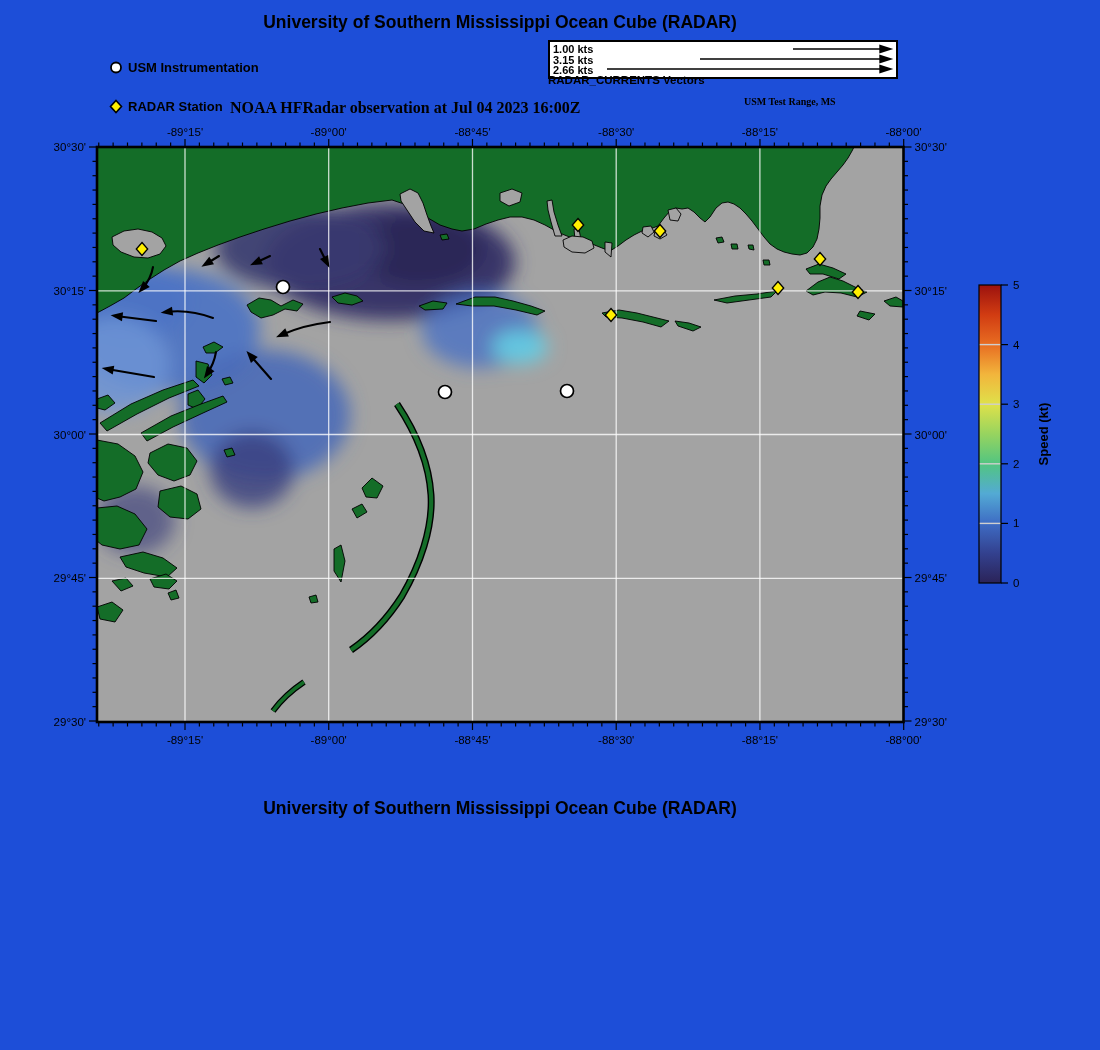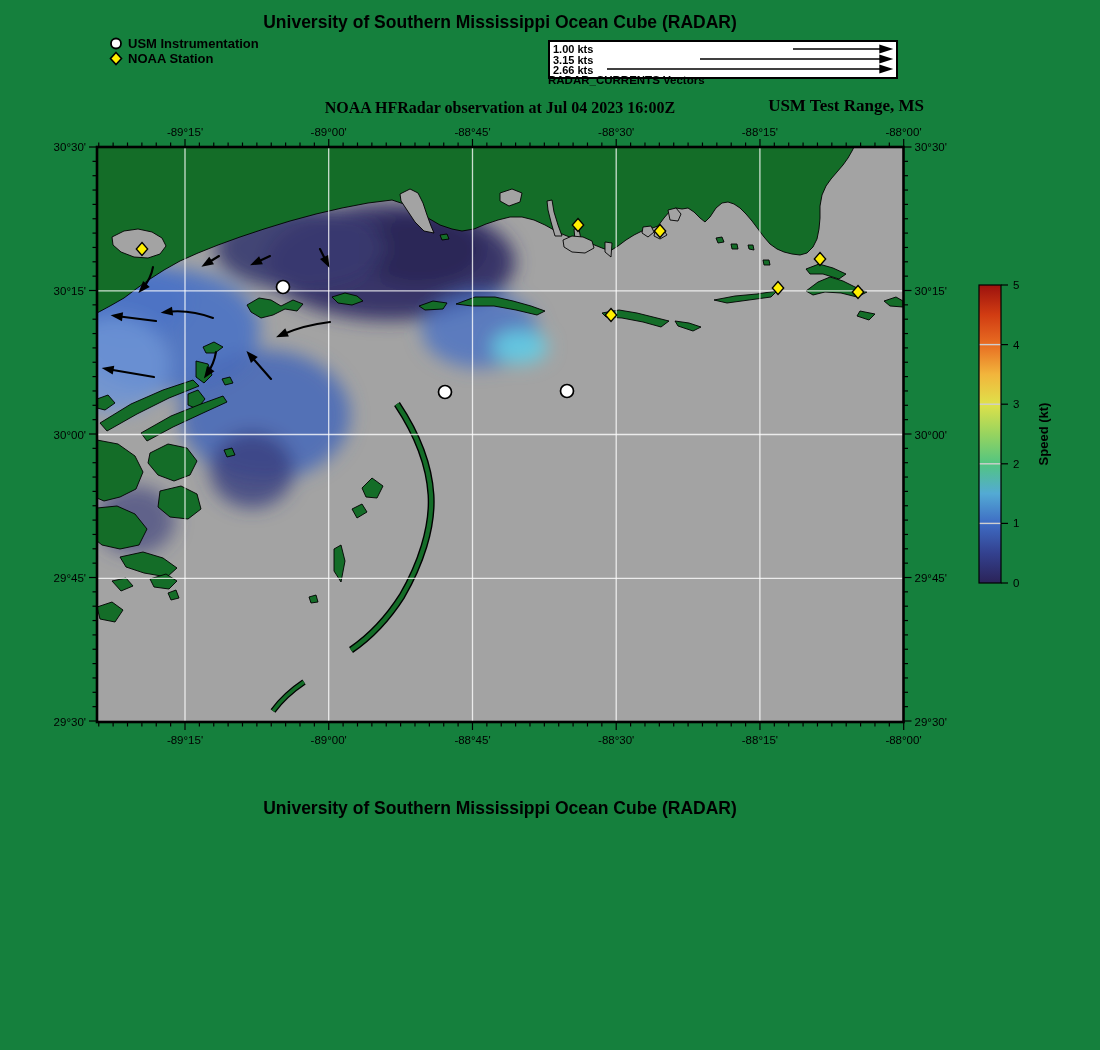--- a/index.html
+++ b/index.html
@@ -1,50 +1,50 @@
 <!DOCTYPE html>
 <html><head>
 <meta charset="utf-8">
 <style>
   html,body{margin:0;padding:0;background:#ffffff;}
-  .page{position:relative;width:1100px;height:1050px;background:#15803d;overflow:hidden;
+  .page{position:relative;width:1100px;height:1050px;background:#1d4ed8;overflow:hidden;
         font-family:"Liberation Sans",sans-serif;color:#000;}
   .abs{position:absolute;}
   .main-title{top:12px;left:0;width:1000px;text-align:center;font-size:17.5px;font-weight:bold;}
   .footer-title{top:798px;left:0;width:1000px;text-align:center;font-size:17.5px;font-weight:bold;}
-  .legend-row{display:flex;align-items:center;gap:4px;font-size:13px;font-weight:bold;line-height:15px;}
+  .legend-row{display:flex;align-items:center;gap:4px;font-size:13px;font-weight:bold;line-height:15px;margin-top:24px;}
   .legend-block{top:36px;left:108px;}
   .vector-box{top:40px;left:548px;width:350px;height:39px;border:2px solid #000;background:#fff;box-sizing:border-box;}
   .vector-label{position:absolute;left:3px;font-size:11px;font-weight:bold;line-height:11px;text-align:center;}
   .vector-caption{top:74px;left:548px;font-size:11.5px;font-weight:bold;}
-  .noaa-subtitle{top:99px;left:230px;width:540px;text-align:center;
+  .noaa-subtitle{top:99px;left:230px;width:540px;text-align:left;
                  font-family:"Liberation Serif",serif;font-size:16px;font-weight:bold;}
-  .range-label{top:96px;left:744px;width:180px;text-align:right;
-               font-family:"Liberation Serif",serif;font-size:17px;font-weight:bold;}
+  .range-label{top:96px;left:744px;width:180px;text-align:left;
+               font-family:"Liberation Serif",serif;font-size:10px;font-weight:bold;}
   svg text{font-family:"Liberation Sans",sans-serif;}
 </style>
 </head>
 <body>
 
 <div class="page">
 
   <div class="abs main-title">University of Southern Mississippi Ocean Cube (RADAR)</div>
 
   <div class="abs legend-block">
     <div class="legend-row">
       <svg width="16" height="15">
         <circle cx="8" cy="7.5" r="5" fill="#ffffff" stroke="#000" stroke-width="1.8"></circle>
       </svg>
       <span>USM Instrumentation</span>
     </div>
     <div class="legend-row">
       <svg width="16" height="15">
         <path d="M8,1.5 L13.5,7.5 L8,13.5 L2.5,7.5 Z" fill="#ffef00" stroke="#000" stroke-width="1.6"></path>
       </svg>
-      <span>NOAA Station</span>
+      <span>RADAR Station</span>
     </div>
   </div>
 
   <div class="abs vector-box">
     <span class="vector-label" style="top:2px">1.00 kts</span>
     <span class="vector-label" style="top:12.5px">3.15 kts</span>
     <span class="vector-label" style="top:23px">2.66 kts</span>
     <svg id="vector-box-svg" width="346" height="35" style="position:absolute;left:0;top:0">
         <line x1="243" y1="7" x2="330" y2="7" stroke="#000" stroke-width="1.3"></line>
         <path d="M343.3,7 L329.3,11.5 L329.3,2.5 Z" fill="#000"></path>

